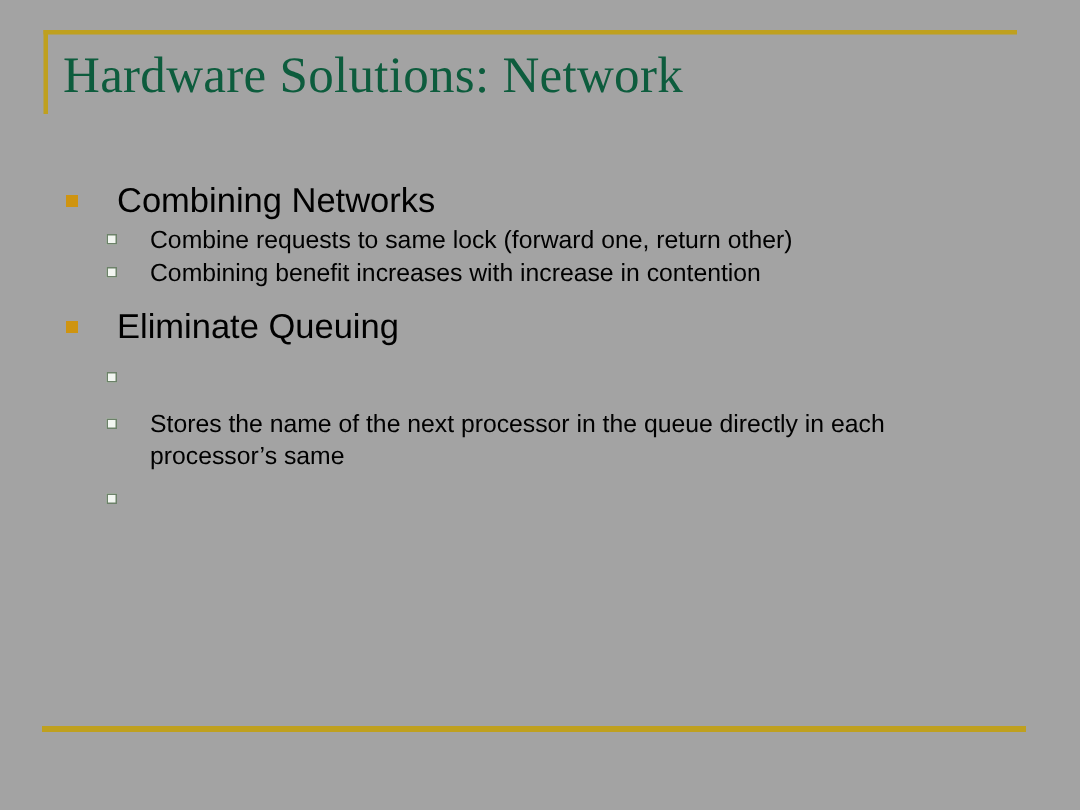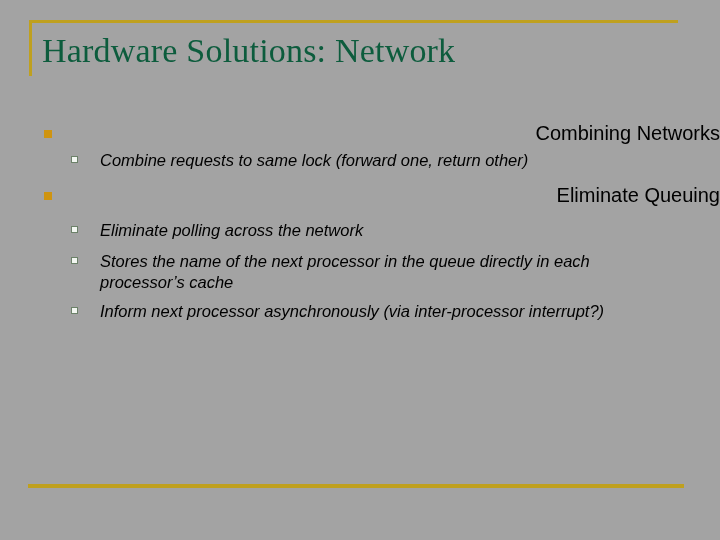--- a/index.html
+++ b/index.html
@@ -71,26 +71,25 @@
   }
 
   .group {
     position: relative;
   }
 
   
   .l1 {
     position: relative;
     padding-left: 78px;
-    font-size: 20px;
+    font-size: 23px;
     line-height: 30px;
     color: #000000;
     margin-bottom: 2px;
     min-height: 30px;
-    text-align: right;
   }
   .l1 .bullet-sq {
     position: absolute;
     left: 44px;
     top: 12px;
     width: 8px;
     height: 8px;
     background: #cf9410;
   }
   .l1-text {
@@ -99,21 +98,20 @@
 
   
   .l2 {
     position: relative;
     padding-left: 100px;
     font-size: 16.5px;
     line-height: 21px;
     color: #000000;
     min-height: 21px;
     margin-top: 1px;
-    font-style: italic;
   }
   .l2 .bullet-hollow {
     position: absolute;
     left: 71px;
     top: 6px;
     width: 7px;
     height: 7px;
     border: 1.5px solid #6c8169;
     background: #f2f6f1;
     box-sizing: border-box;
@@ -141,44 +139,46 @@
 
     <div class="group">
       <div class="l1">
         <span class="bullet-sq"></span>
         <span class="l1-text">Combining Networks</span>
       </div>
       <div class="l2">
         <span class="bullet-hollow"></span>
         <span class="l2-text">Combine requests to same lock (forward one, return other)</span>
       </div>
+      <div class="l2">
+        <span class="bullet-hollow"></span>
+        <span class="l2-text">Combining benefit increases with increase in contention</span>
+      </div>
     </div>
 
     <div class="spacer-group"></div>
 
     <div class="group">
       <div class="l1">
         <span class="bullet-sq"></span>
         <span class="l1-text">Eliminate Queuing</span>
       </div>
       <div class="spacer-sub"></div>
       <div class="l2">
         <span class="bullet-hollow"></span>
-        <span class="l2-text">Eliminate polling across the network</span>
       </div>
     </div>
 
     <div class="spacer-group"></div>
 
     <div class="group">
       <div class="l2">
         <span class="bullet-hollow"></span>
-        <span class="l2-text">Stores the name of the next processor in the queue directly in each processor’s cache</span>
+        <span class="l2-text">Stores the name of the next processor in the queue directly in each processor’s same</span>
       </div>
       <div class="spacer-sub"></div>
       <div class="l2">
         <span class="bullet-hollow"></span>
-        <span class="l2-text">Inform next processor asynchronously (via inter-processor interrupt?)</span>
       </div>
     </div>
 
   </div>
 </div>
 
 </body></html>

